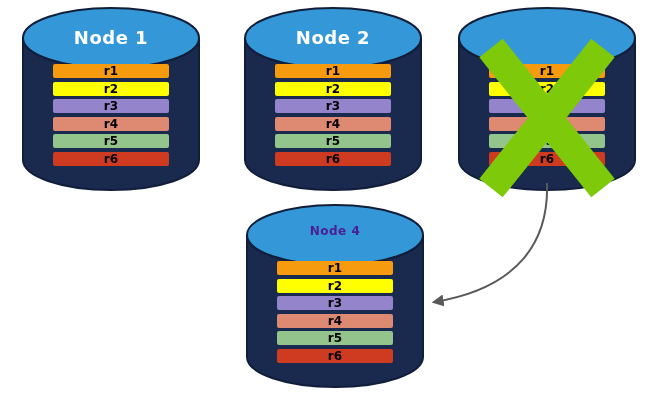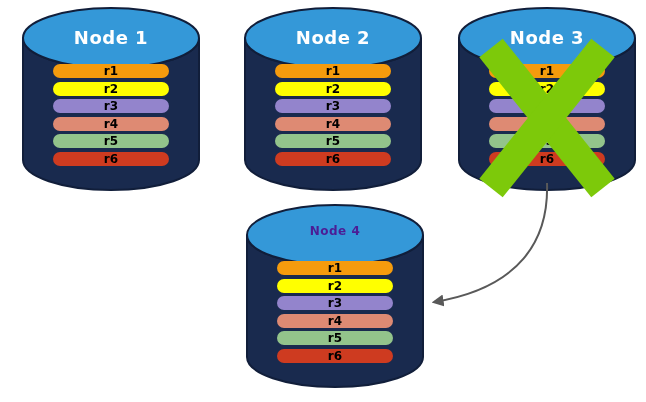--- a/index.html
+++ b/index.html
@@ -44,21 +44,21 @@
   .records {
     position: absolute;
     left: 0;
     width: 100%;
     display: flex;
     flex-direction: column;
   }
   .record {
     position: relative;
     box-sizing: border-box;
-    border-radius: 7px;
+    border-radius: 2px;
     color: #000000;
     font-weight: bold;
     text-align: center;
     line-height: 1;
     display: flex;
     align-items: center;
     justify-content: center;
   }
   .overlay-svg {
     position: absolute;
@@ -101,21 +101,20 @@
         <div class="record" style="height: 14px; background: rgb(222, 138, 115); color: rgb(0, 0, 0); font-size: 12px;">r4</div>
         <div class="record" style="height: 14px; background: rgb(147, 196, 139); color: rgb(0, 0, 0); font-size: 12px;">r5</div>
         <div class="record" style="height: 14px; background: rgb(206, 59, 32); color: rgb(0, 0, 0); font-size: 12px;">r6</div>
       </div>
     </div>
     <div class="node" style="left: 458px; top: 8px; width: 178px; height: 182px;">
       <svg class="node-svg" viewBox="0 0 178 182">
         <path d="M 1 30 L 1 152 A 88 30 0 0 0 177 152 L 177 30 A 88 30 0 0 1 1 30 Z" fill="#192A4E" stroke="#111E3A" stroke-width="2"></path>
         <ellipse cx="89" cy="30" rx="88" ry="30" fill="#3498D8" stroke="#111E3A" stroke-width="2"></ellipse>
       </svg>
-      <div class="node-title" style="top: 19px; font-size: 18px; color: rgb(255, 255, 255);">Node  3</div>
       <div class="records" style="top: 56px; height: 101.5px; padding-left: 31px; padding-right: 31px; box-sizing: border-box; row-gap: 3.5px;">
         <div class="record" style="height: 14px; background: rgb(245, 155, 13); color: rgb(0, 0, 0); font-size: 12px;">r1</div>
         <div class="record" style="height: 14px; background: rgb(255, 255, 0); color: rgb(0, 0, 0); font-size: 12px;">r2</div>
         <div class="record" style="height: 14px; background: rgb(147, 132, 204); color: rgb(0, 0, 0); font-size: 12px;">r3</div>
         <div class="record" style="height: 14px; background: rgb(222, 138, 115); color: rgb(0, 0, 0); font-size: 12px;">r4</div>
         <div class="record" style="height: 14px; background: rgb(147, 196, 139); color: rgb(0, 0, 0); font-size: 12px;">r5</div>
         <div class="record" style="height: 14px; background: rgb(206, 59, 32); color: rgb(0, 0, 0); font-size: 12px;">r6</div>
       </div>
     </div>
     <div class="node" style="left: 246px; top: 205px; width: 178px; height: 182px;">

